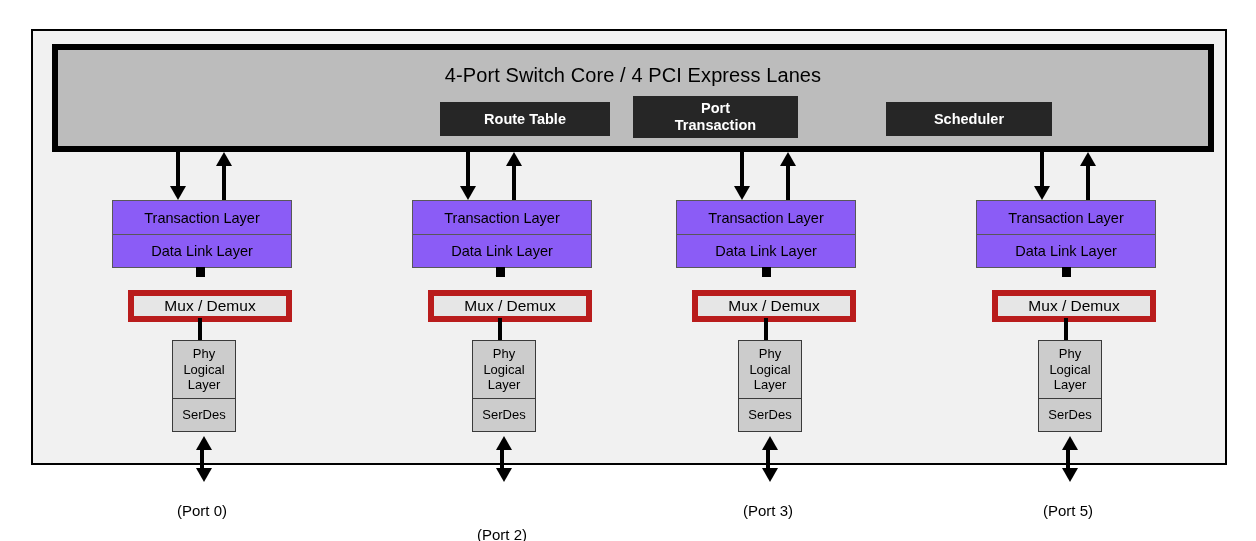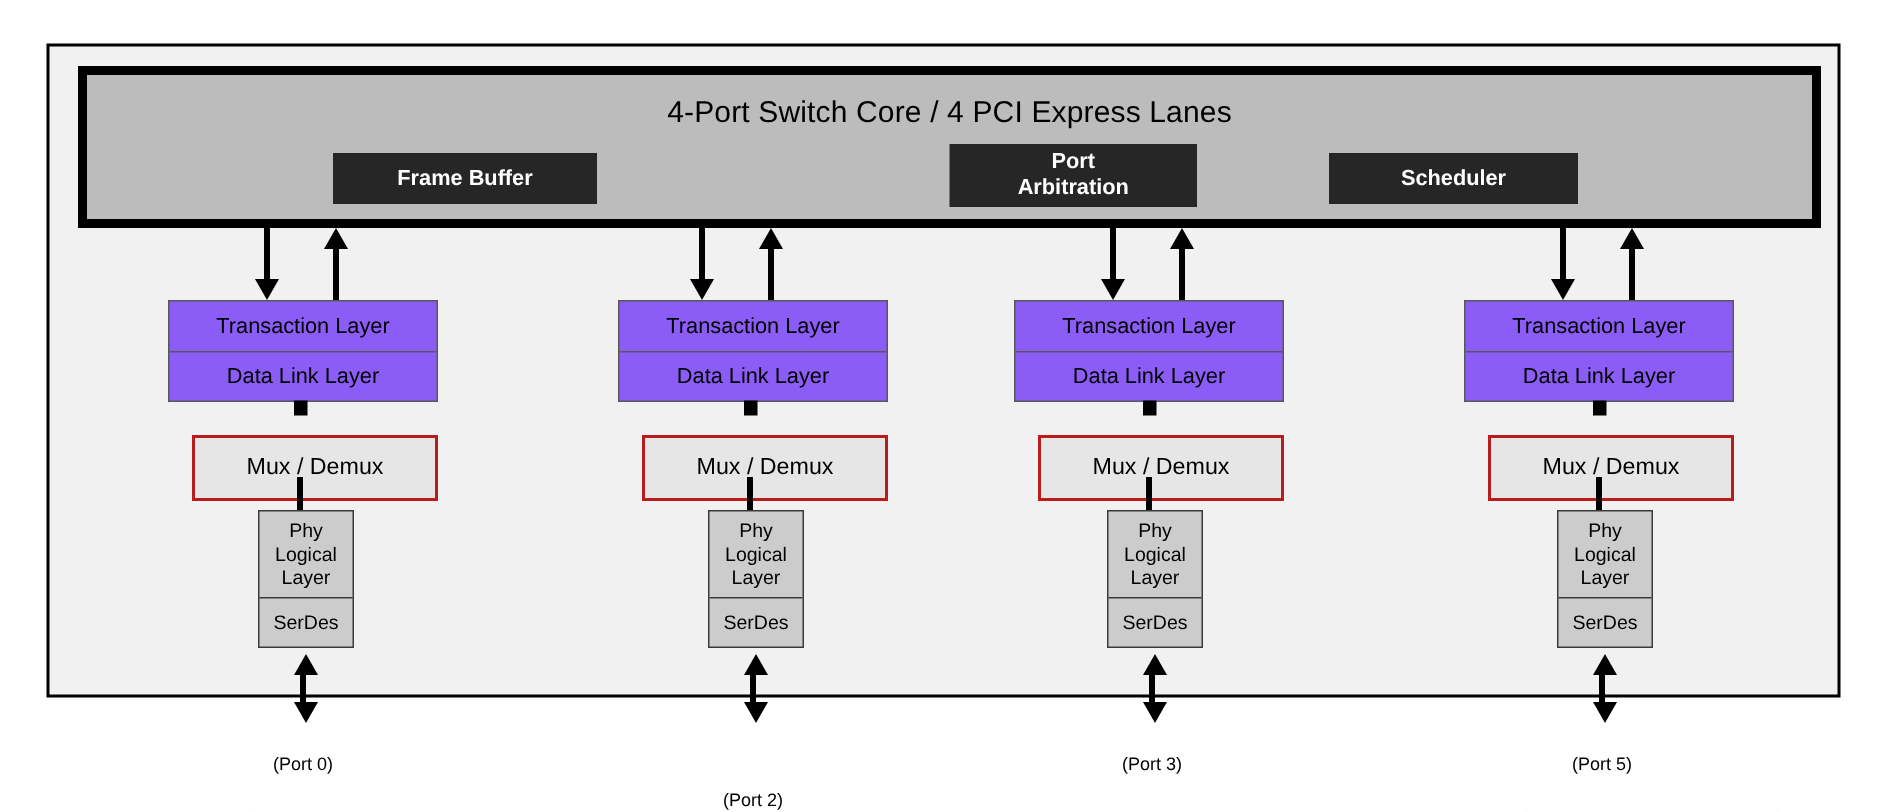--- a/index.html
+++ b/index.html
@@ -85,23 +85,23 @@
     justify-content: center;
     font-size: 14.5px;
     color: #000000;
     box-sizing: border-box;
   }
   .tl-cell + .tl-cell { border-top: 1px solid #585858; }
 
   .mux {
     position: absolute;
     width: 164px;
-    height: 44px;
+    height: 32px;
     background: #e6e6e6;
-    border: 2px solid #b91c1c;
+    border: 6px solid #b91c1c;
     display: flex;
     align-items: center;
     justify-content: center;
     font-size: 15.5px;
     color: #000000;
     box-sizing: border-box;
   }
 
   .phy-group {
     position: absolute;
@@ -139,43 +139,43 @@
     height: 0;
     border-left: 8px solid transparent;
     border-right: 8px solid transparent;
   }
   .arrow-down { border-top: 14px solid #000000; }
   .arrow-up   { border-bottom: 14px solid #000000; }
 
   
   .port-label {
     position: absolute;
-    font-size: 12px;
+    font-size: 15px;
     color: #000000;
     text-align: center;
     width: 120px;
   }
 </style>
 </head>
 <body>
 
 <div id="canvas">
 
   <div class="chassis"></div>
 
   <div class="core-header">
     <div class="core-title">4-Port Switch Core  /  4 PCI Express Lanes</div>
   </div>
 
-  <div class="blk" style="left:222px; top:102px; width:176px; height:34px;">Frame Buffer</div>
-
+
+  <div class="blk" style="left:440px; top:102px; width:170px; height:34px;">Route Table</div>
 
   <div class="blk" style="left:633px; top:96px; width:165px; height:42px; flex-direction:column;">
     <span>Port</span>
-    <span>Arbitration</span>
+    <span>Transaction</span>
   </div>
 
   <div class="blk" style="left:886px; top:102px; width:166px; height:34px;text-align:center;">Scheduler</div>
 
   <div class="stack">
 
     <div class="vline" style="left:176px; top:152px; height:36px;"></div>
     <div class="arrow-down" style="left:170px; top:186px;"></div>
 
     <div class="vline" style="left:222px; top:166px; height:36px;"></div>

